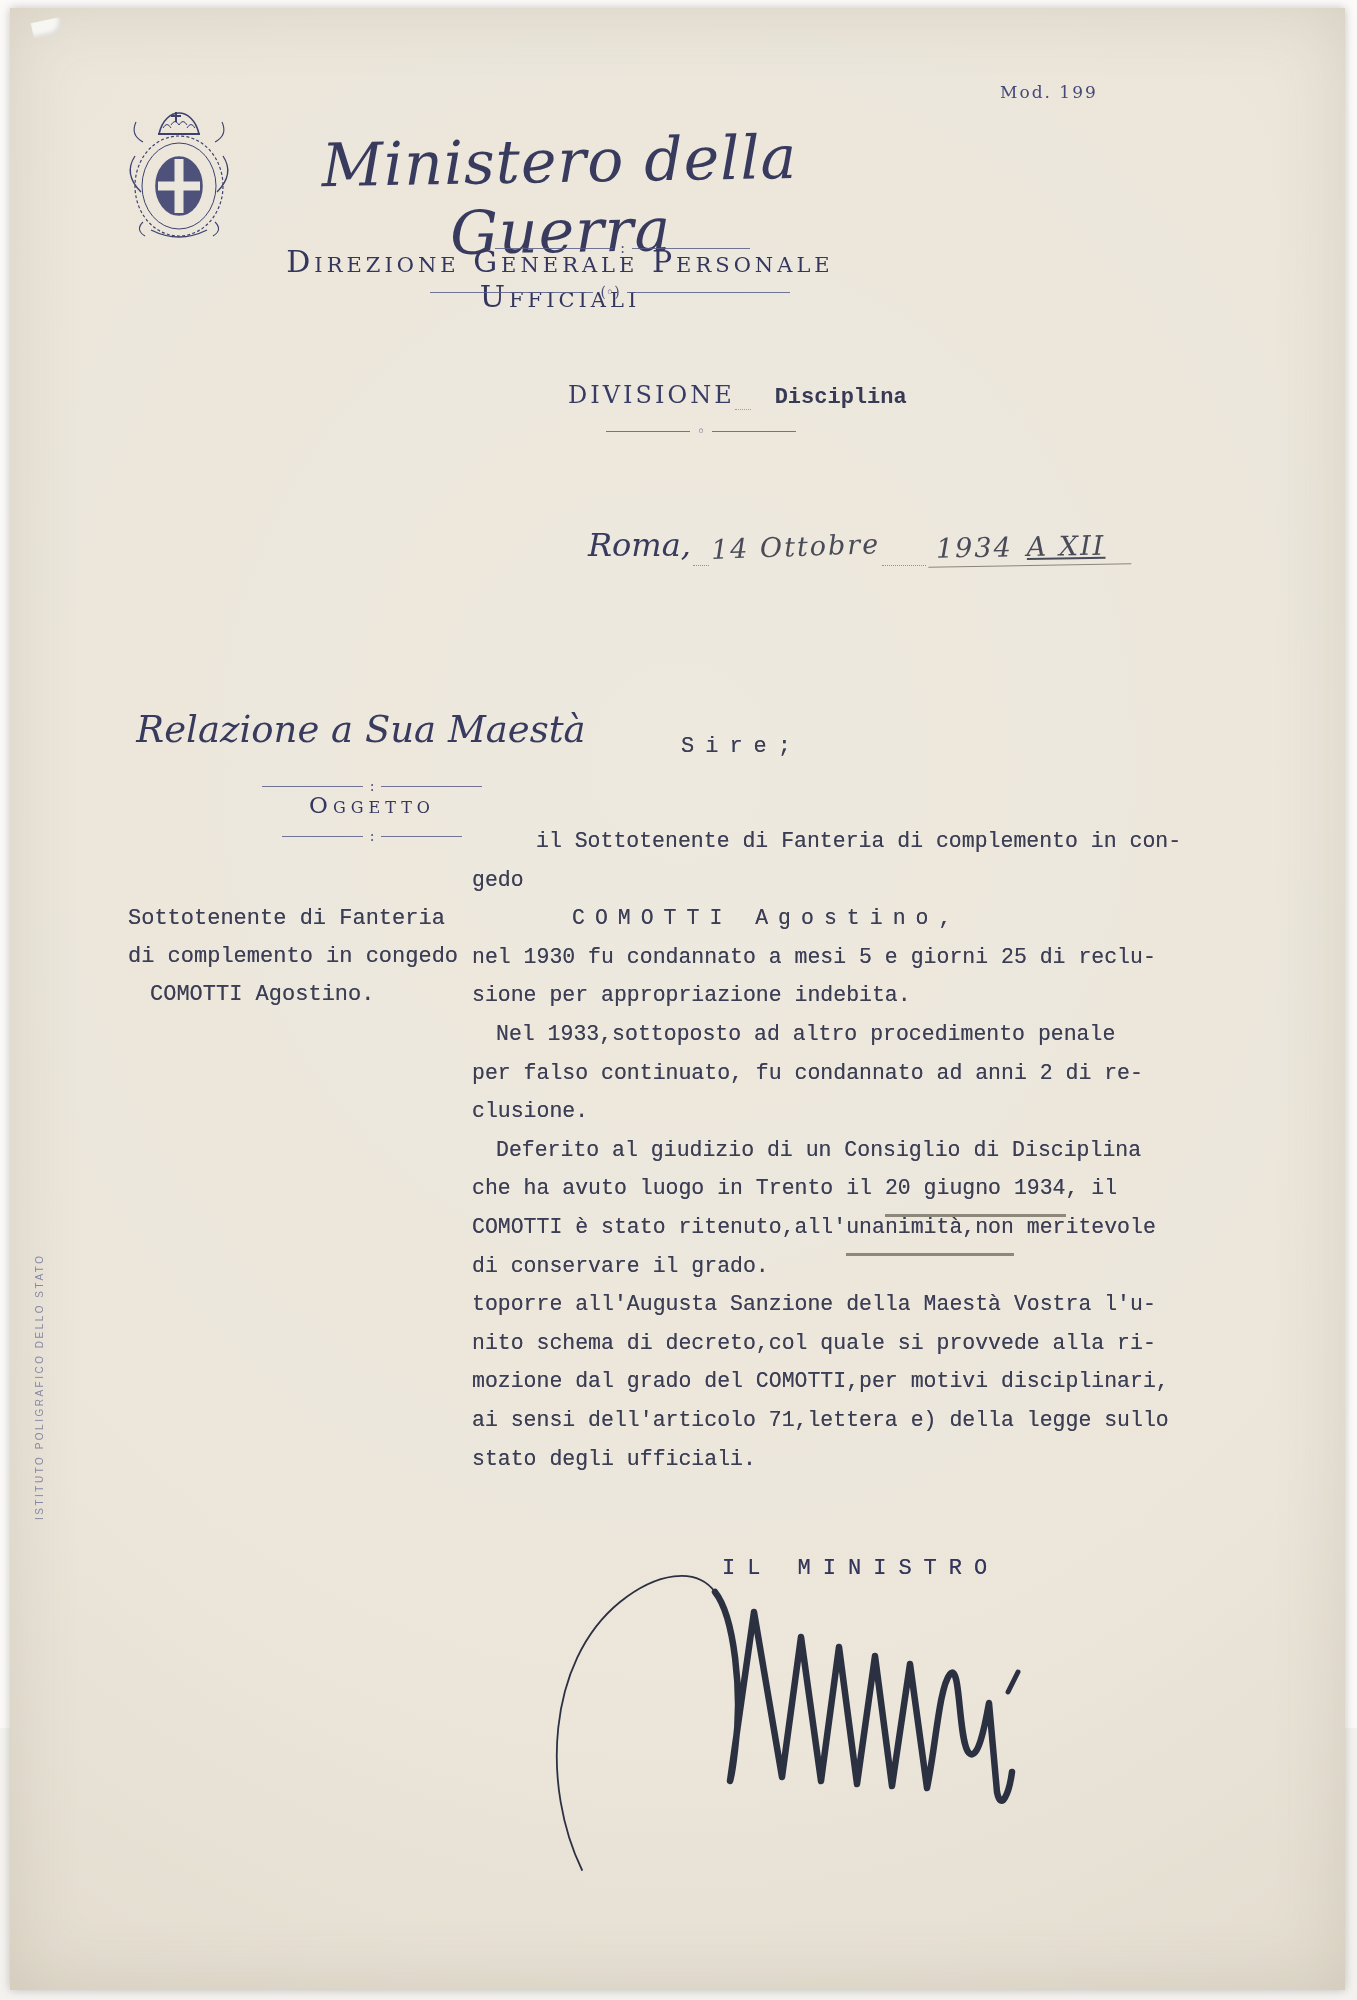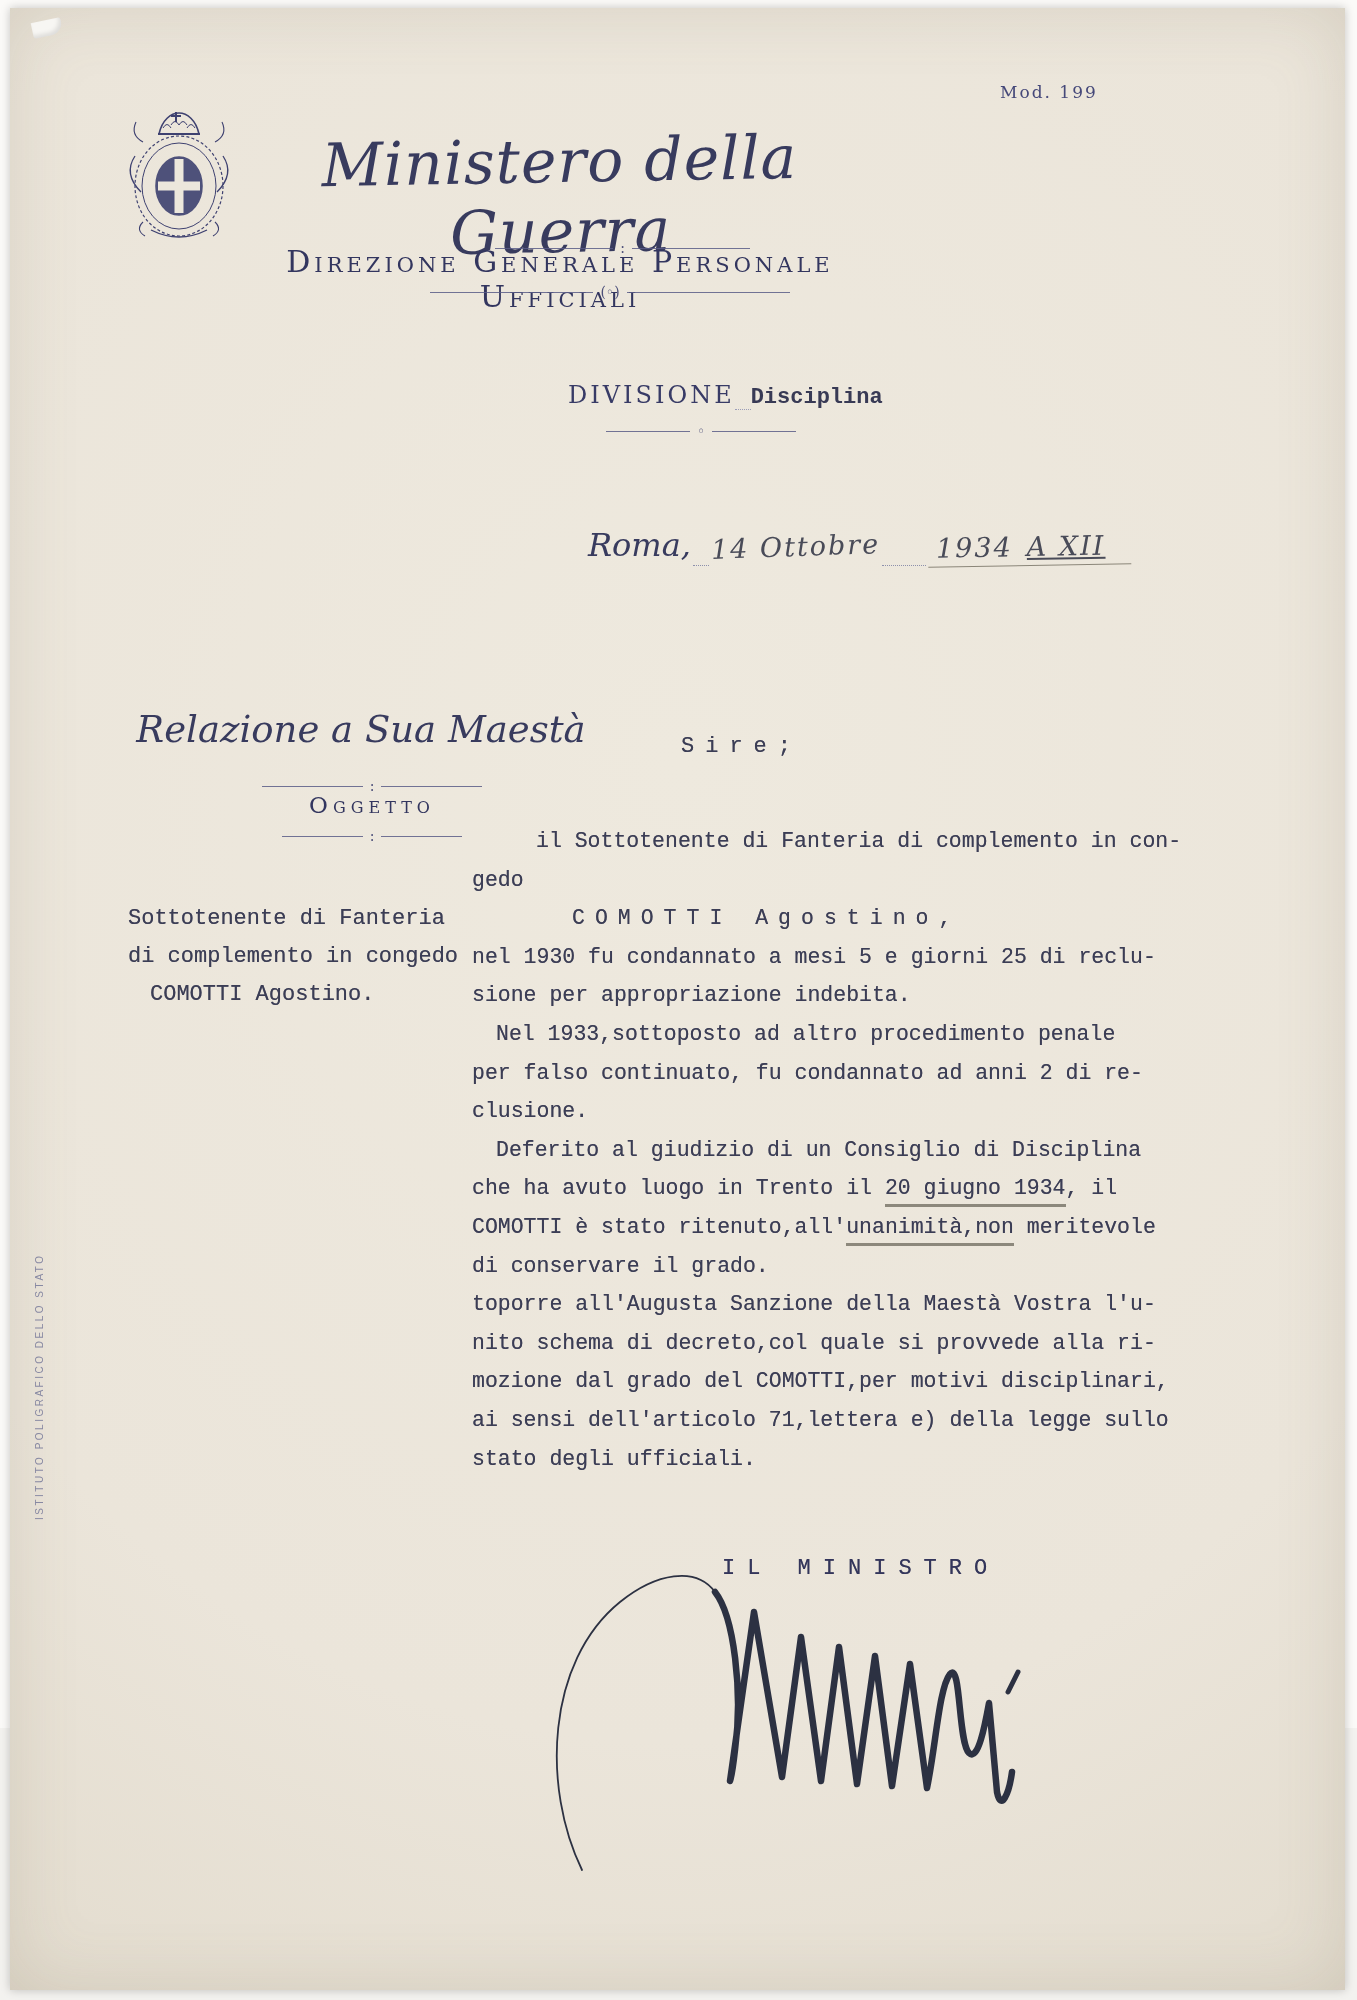--- a/index.html
+++ b/index.html
@@ -33,21 +33,21 @@
   .rule{position:absolute;display:flex;align-items:center;gap:7px;color:#4c4f79;
     font-size:14px;font-family:"DejaVu Serif",serif;}
   .rule i{flex:1;border-top:1px solid #5a5d87;height:0;opacity:.85;}
   .rule1{left:485px;top:232px;width:255px;}
   .directorate{position:absolute;left:225px;top:236px;width:650px;text-align:center;
     font-size:30px;letter-spacing:4px;}
   .rule2{left:420px;top:276px;width:360px;}
   .divisione{position:absolute;left:558px;top:373px;display:flex;align-items:baseline;}
   .div-label{font-family:"DejaVu Serif",serif;font-size:24px;letter-spacing:3px;color:#383b66;}
   .div-dots{width:16px;border-bottom:1.5px dotted #9a9db8;align-self:flex-end;height:16px;}
-  .div-value{font-family:"Liberation Mono",monospace;font-weight:bold;font-size:22px;color:#383a55;}
+  .div-value{font-family:"Liberation Mono",monospace;font-weight:bold;font-size:22px;color:#383a55;margin-left:24px;}
   .rule3{left:596px;top:415px;width:190px;}
 
   
   .dateline{position:absolute;left:578px;top:518px;display:flex;align-items:baseline;}
   .roma{font-size:32px;}
   .dotfill{border-bottom:1.5px dotted #8d90ac;height:14px;align-self:flex-end;margin:0 2px;}
   .df1{width:16px;} .df2{width:44px;}
   .daymonth{font-size:27px;letter-spacing:2px;transform:rotate(-2deg);}
   .yearera{font-size:27px;letter-spacing:2px;border-bottom:1.5px solid #8b8679;
     padding:0 26px 2px 8px;transform:rotate(-1deg);}
@@ -64,21 +64,21 @@
   .subject .gap-top{margin-top:12px;}
 
   
   .salutation{position:absolute;left:671px;top:726px;font-size:22px;letter-spacing:11px;}
   .bodycol{position:absolute;left:462px;top:814px;width:740px;font-size:21.5px;line-height:38.6px;}
   .bline{white-space:pre;}
   .ind1{padding-left:24px;}
   .ind2{padding-left:64px;}
   .ind3{padding-left:100px;}
   .spaced{letter-spacing:10px;}
-  .u{border-bottom:3px solid rgba(108,104,92,.75);padding-bottom:4px;}
+  .u{border-bottom:3px solid rgba(108,104,92,.75);padding-bottom:14px;}
 
   
   .closing{position:absolute;left:712px;top:1548px;font-size:22px;letter-spacing:12px;color:#33355b;}
   .signature{position:absolute;left:528px;top:1532px;width:584px;height:336px;}
 
   
   .credit{position:absolute;left:24px;top:1512px;transform-origin:0 0;transform:rotate(-90deg);
     font-family:"Liberation Sans",sans-serif;font-size:10px;letter-spacing:2.5px;color:#8789a2;white-space:nowrap;}
 </style>
 </head>

